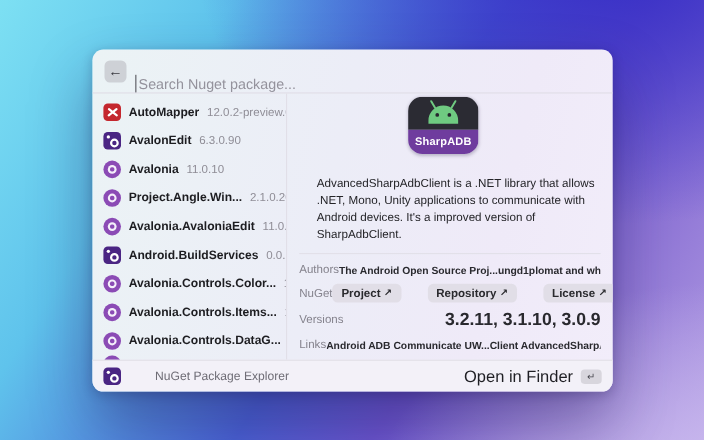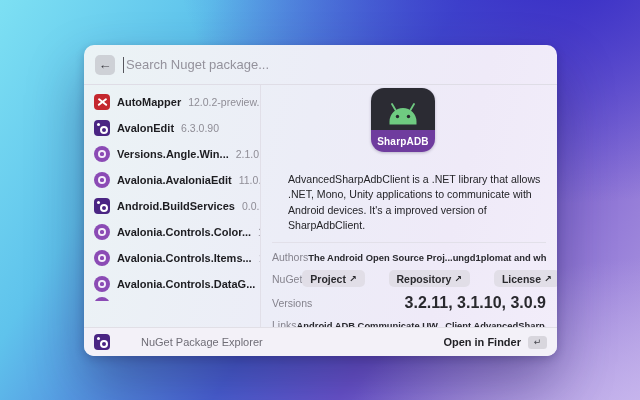--- a/index.html
+++ b/index.html
@@ -20,21 +20,21 @@
     box-shadow:0 28px 55px rgba(25,18,75,.38), 0 3px 10px rgba(20,15,60,.22);
     display:flex; flex-direction:column;
   }
 
   
   .searchbar { height:40px; flex:0 0 40px; display:flex; align-items:center; gap:8px;
     padding:0 11px; border-bottom:1px solid #dfdde6; }
   .back-btn { width:20px; height:20px; border-radius:5px; background:rgba(170,168,178,.45);
     display:flex; align-items:center; justify-content:center; font-size:13px; color:#3a3a40;
     border:none; cursor:pointer; flex:0 0 20px; }
-  .search-field { display:flex; align-items:center; flex:1; height:100%; }
+  .search-field { display:flex; align-items:flex-end; flex:1; height:100%; }
   .caret { width:1px; height:16px; background:#55555c; margin-right:2px; }
   .placeholder { font-size:13px; color:#94929c; }
 
   
   .content { flex:1; display:flex; min-height:0; }
 
   .list-pane { width:177px; flex:0 0 177px; border-right:1px solid #e1dfe8;
     padding-top:4px; overflow:hidden; }
   .pkg-row { height:26px; display:flex; align-items:center; gap:7px; padding:0 10px; cursor:pointer; }
   .pkg-row.partial { height:4px; overflow:hidden; align-items:flex-start; }
@@ -52,21 +52,21 @@
   .pkg-icon.nuget::before { content:""; position:absolute; right:2px; bottom:2px; width:4.5px; height:4.5px;
     border:2.6px solid #fff; border-radius:50%; }
   .pkg-icon.nuget::after { content:""; position:absolute; left:2.6px; top:2.6px; width:3px; height:3px;
     background:#fff; border-radius:50%; }
   .pkg-icon.avalonia { background:#8b4bb5; border-radius:50%; }
   .pkg-icon.avalonia::before { content:""; position:absolute; inset:3.6px; background:#f4effa; border-radius:50%; }
   .pkg-icon.avalonia::after { content:""; position:absolute; inset:6.4px; background:#8b4bb5; border-radius:50%; }
 
   
   .detail-pane { flex:1; padding:3px 11px 0 11px; overflow:hidden; }
-  .icon-card { width:64px; height:64px; border-radius:13px; overflow:hidden; margin:0 auto;
+  .icon-card { width:64px; height:52px; border-radius:13px; overflow:hidden; margin:0 auto;
     transform:translateX(-6px);
     display:flex; flex-direction:column; box-shadow:0 1px 3px rgba(30,20,60,.25); }
   .icon-card .card-top { flex:1; background:#2b2b33; display:flex; align-items:flex-end; justify-content:center; }
   .icon-card .card-strip { flex:0 0 22px; background:#6f3c9e; color:#fff; font-size:10px; font-weight:700;
     display:flex; align-items:center; justify-content:center; letter-spacing:.2px; }
 
   .desc { margin:20px 1px 9px 16px; font-size:10.6px; font-weight:500; line-height:1.44; color:#242428; }
   .hdiv { height:1px; background:#e2e0e9; margin:0 0 8px 0; }
 
   .meta-row { display:flex; align-items:center; margin-bottom:7px; }
@@ -77,21 +77,21 @@
   .links-wrap { flex:1; display:flex; justify-content:flex-end; gap:24px; }
   .link-pill { display:inline-flex; align-items:center; gap:3px; background:#e1dee7; border:none;
     border-radius:5px; padding:2.5px 8px; font-size:10.5px; font-weight:700; color:#2a2a2e;
     font-family:inherit; cursor:pointer; }
   .link-pill .arrow { font-size:9px; }
 
   
   .footer { flex:0 0 29px; display:flex; align-items:center; gap:7px; padding:0 10px;
     background:rgba(243,241,247,.92); border-top:1px solid #e1dfe6; }
   .footer .app-name { font-size:11px; color:#6f6d76; flex:1;margin-left:24px; }
-  .footer .action { font-size:11px; font-weight:700; color:#1f1f24; cursor:pointer; }
+  .footer .action { font-size:15px; font-weight:400; color:#1f1f24; cursor:pointer; }
   .keycap { min-width:19px; height:13px; border-radius:3.5px; background:#d8d6dd;
     display:flex; align-items:center; justify-content:center; font-size:9px; color:#47474e; }
 </style>
 </head>
 <body>
 
 <div class="window">
 
   <div class="searchbar">
     <button class="back-btn">
@@ -112,24 +112,29 @@
           <span class="pkg-name">AutoMapper</span>
           <span class="pkg-ver">12.0.2-preview.0.4</span>
         </div>
 
         <div class="pkg-row">
           <span class="pkg-icon nuget"></span>
           <span class="pkg-name">AvalonEdit</span>
           <span class="pkg-ver">6.3.0.90</span>
         </div>
 
-
-        <div class="pkg-row">
-          <span class="pkg-icon avalonia"></span>
-          <span class="pkg-name">Versions.Angle.Win...</span>
+        <div class="pkg-row">
+          <span class="pkg-icon avalonia"></span>
+          <span class="pkg-name">Avalonia</span>
+          <span class="pkg-ver">11.0.10</span>
+        </div>
+
+        <div class="pkg-row">
+          <span class="pkg-icon avalonia"></span>
+          <span class="pkg-name">Project.Angle.Win...</span>
           <span class="pkg-ver">2.1.0.202...</span>
         </div>
 
         <div class="pkg-row">
           <span class="pkg-icon avalonia"></span>
           <span class="pkg-name">Avalonia.AvaloniaEdit</span>
           <span class="pkg-ver">11.0.6</span>
         </div>
 
         <div class="pkg-row">

